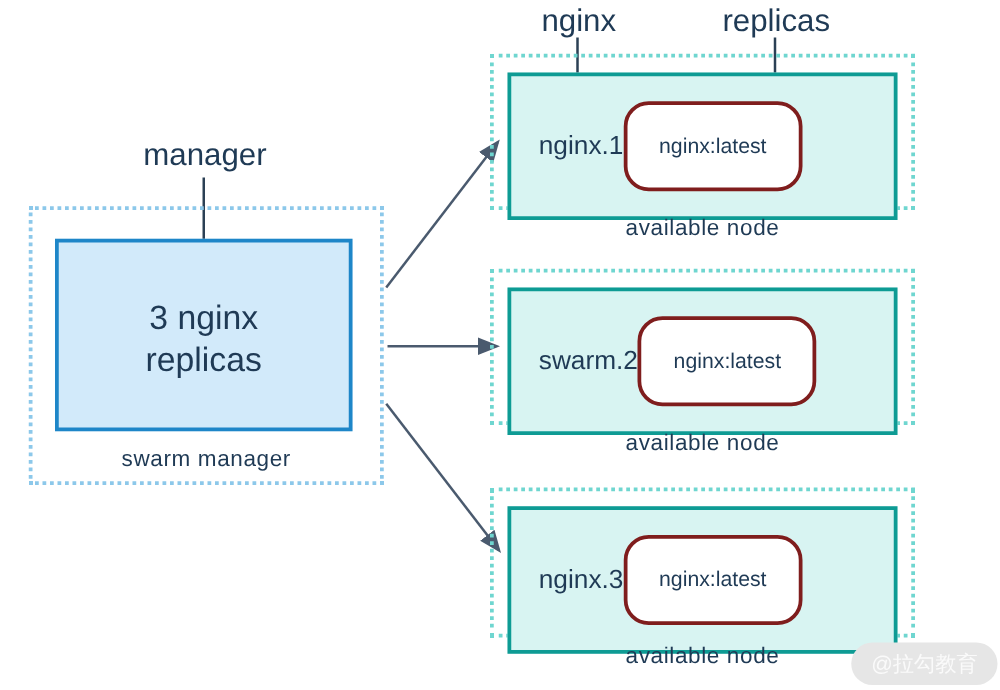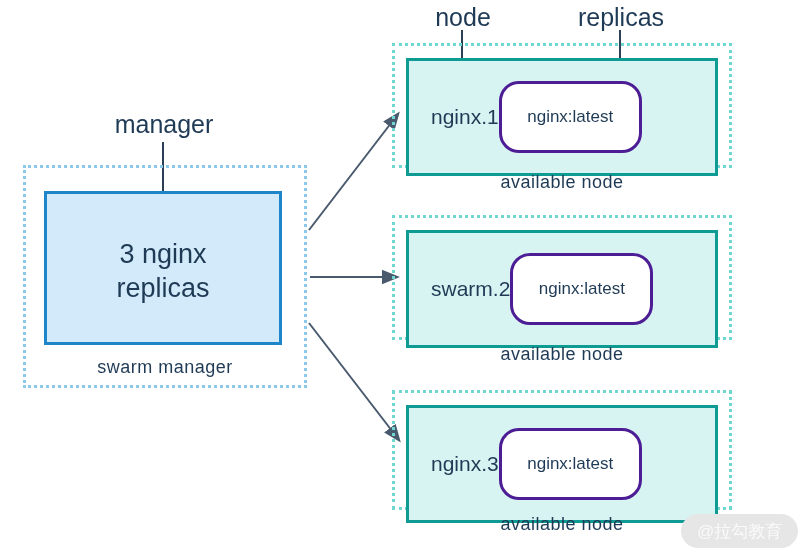--- a/index.html
+++ b/index.html
@@ -77,21 +77,21 @@
     padding: 0 20px 0 22px;
   }
   .task-text {
     font-size: 21px;
     color: #1f3a55;
     white-space: nowrap;
   }
   .container-pill {
     width: 143px; height: 72px;
     background: #ffffff;
-    border: 3px solid #4c1d95;
+    border: 3px solid #7f1d1d;
     border-radius: 20px;
     box-sizing: border-box;
     display: flex;
     align-items: center;
     justify-content: center;
   }
   .container-pill span {
     font-size: 17px;
     color: #1f3a55;
     white-space: nowrap;
@@ -123,21 +123,21 @@
     align-items: center;
     white-space: nowrap;
   }
 </style>
 </head>
 <body>
 
 <div class="stage">
 
   <div class="abs toplabel" style="left:98px; top:110px; width:132px;">manager</div>
-  <div class="abs toplabel" style="left:413px; top:3px; width:100px;">node</div>
+  <div class="abs toplabel" style="left:413px; top:3px; width:100px;">nginx</div>
   <div class="abs toplabel" style="left:556px; top:3px; width:130px;">replicas</div>
 
   <svg class="svg-overlay" viewBox="0 0 800 552">
     <defs>
       <marker id="arrowhead" markerWidth="9" markerHeight="8" refX="7.5" refY="4" orient="auto">
         <polygon points="0 0.4, 9 4, 0 7.6" fill="#4a5a6e"></polygon>
       </marker>
     </defs>
     <line x1="163" y1="142" x2="163" y2="229" stroke="#2b4055" stroke-width="2"></line>
     <line x1="462" y1="30" x2="462" y2="82" stroke="#2b4055" stroke-width="2"></line>

